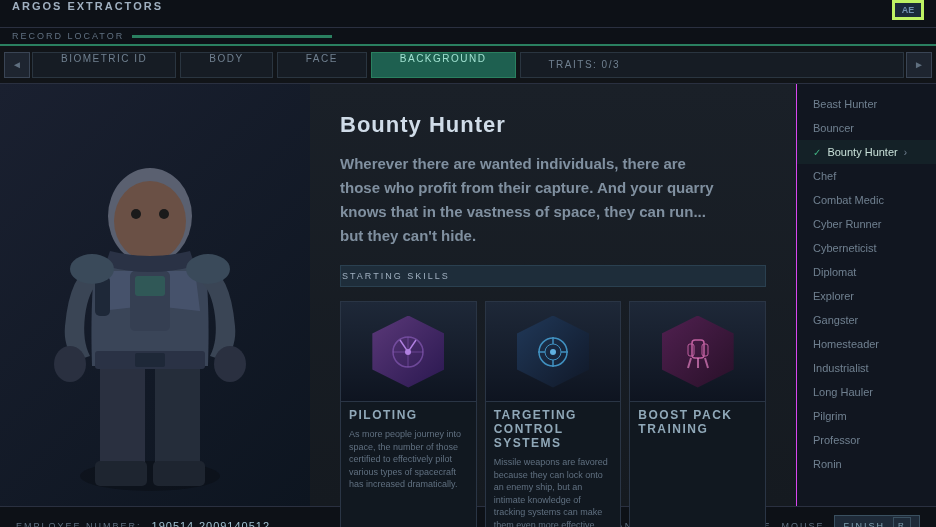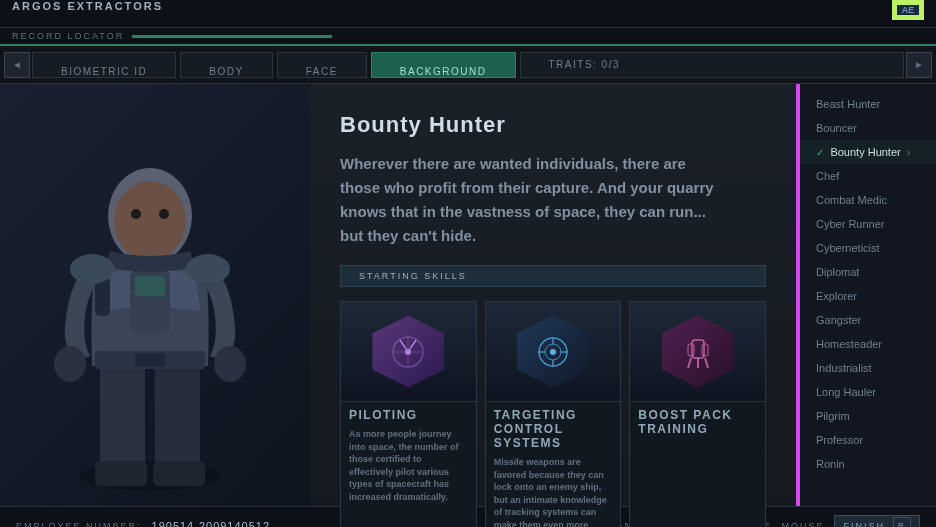--- a/index.html
+++ b/index.html
@@ -25,21 +25,21 @@
     .header-title {
       font-size: 11px;
       font-weight: bold;
       color: #a0b0c0;
       letter-spacing: 2px;
     }
     .header-logo {
       width: 32px;
       height: 20px;
       background: #1a2a3a;
-      border: 5px solid #bef264;
+      border: 3px solid #bef264;
       display: flex;
       align-items: center;
       justify-content: center;
       font-size: 9px;
       font-weight: bold;
       color: #7090b0;
       letter-spacing: 0px;
     }
     .subheader {
       background: #0d1117;
@@ -79,21 +79,21 @@
       align-items: center;
       justify-content: center;
       font-size: 10px;
       color: #607080;
       cursor: pointer;
     }
     .nav-tab {
       height: 26px;
       padding: 0 28px;
       display: flex;
-      align-items: flex-end;
+      align-items: flex-start;
       font-size: 10px;
       letter-spacing: 1.5px;
       color: #708090;
       border: 1px solid #2a3540;
       background: #161c24;
       margin: 0 2px;
       cursor: pointer;
     }
     .nav-tab.active {
       background: #1e6050;
@@ -170,21 +170,21 @@
       max-width: 380px;
       margin-bottom: 17px;
       font-weight: bold;
     }
     .skills-header {
       font-size: 9px;
       letter-spacing: 2px;
       color: #a0b0c0;
       background: #1e2d3a;
       border: 1px solid #2a4050;
-      padding: 5px 18px;
+      padding: 5px 1px;
       display: inline-block;
       margin-bottom: 14px;
       width: 100%;
     }
     .skills-grid {
       display: flex;
       gap: 8px;
     }
     .skill-card {
       flex: 1;
@@ -206,28 +206,27 @@
       letter-spacing: 1.5px;
       color: #90a8b8;
       padding: 6px 8px 4px;
       font-weight: bold;
     }
     .skill-desc {
       font-size: 9px;
       color: #607080;
       padding: 2px 8px 8px;
       line-height: 1.4;
-      font-weight: bold;
     }
 
     
     .sidebar-list {
       width: 140px;
       background: #111620;
-      border-left: 4px solid #d946ef;
+      border-left: 1px solid #d946ef;
       overflow-y: auto;
       padding: 8px 0;
     }
     .sidebar-item {
       padding: 6px 16px;
       font-size: 11px;
       color: #708090;
       cursor: pointer;
       display: flex;
       align-items: center;

